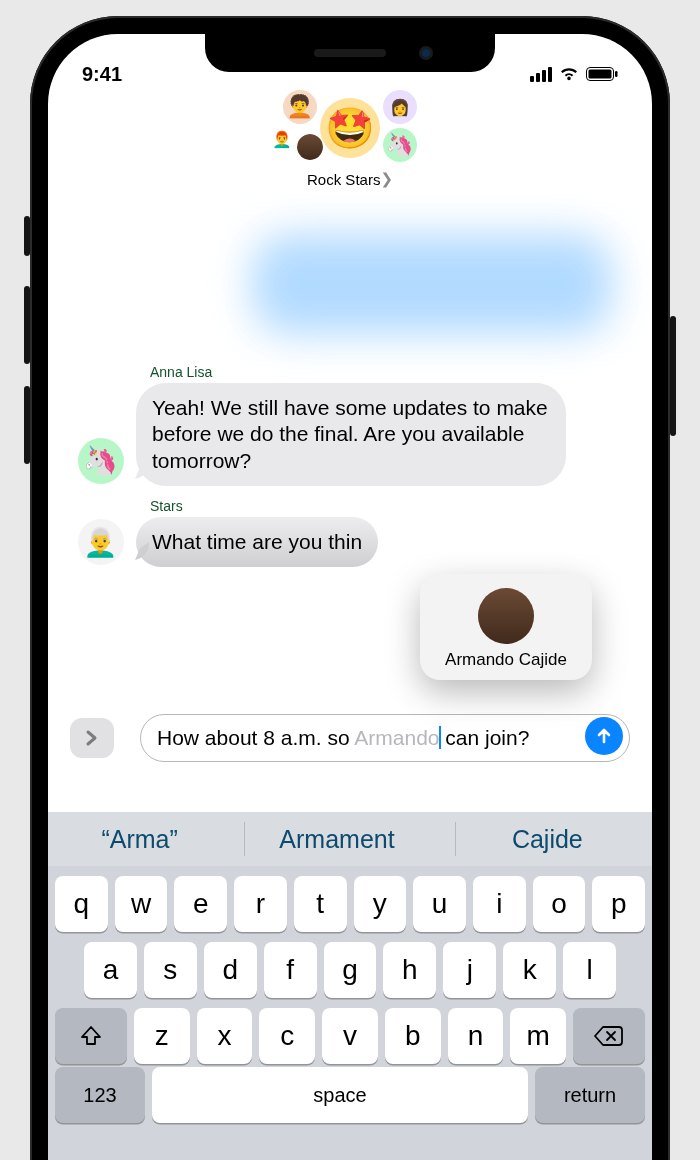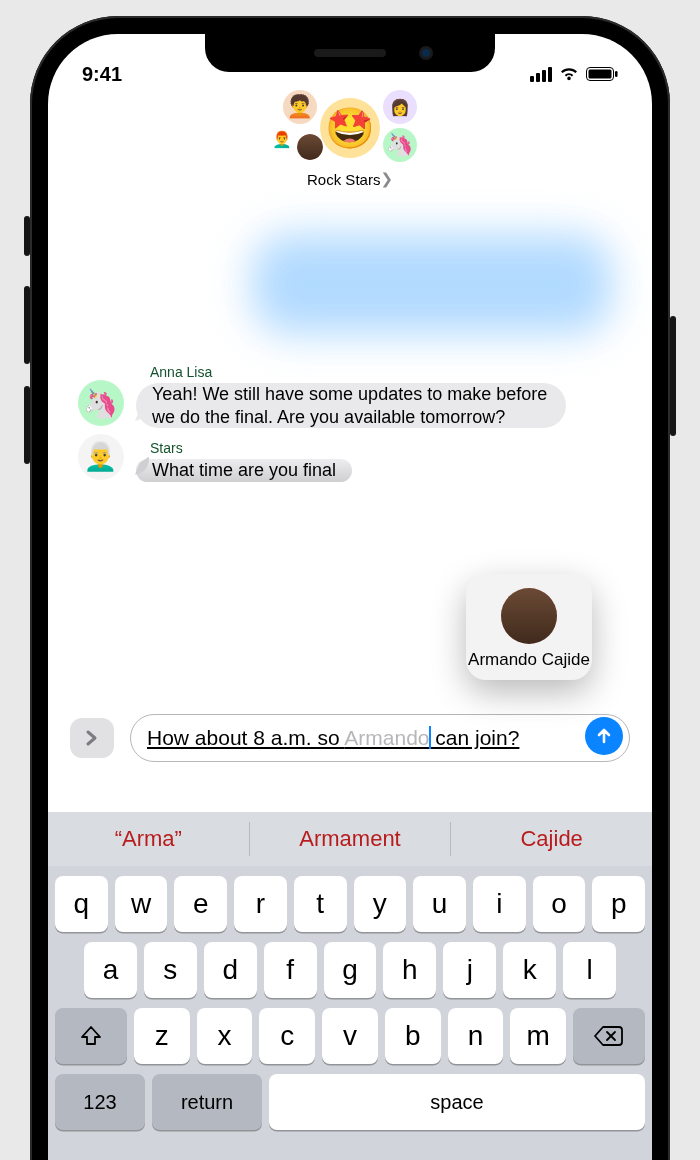--- a/index.html
+++ b/index.html
@@ -89,22 +89,22 @@
     background:#a9d6ff;
     border-radius:36px;
     filter: blur(20px);
     opacity:.9;
   }
   .msg { position:relative; padding:0 28px 0 88px; margin-top:12px; }
   .sender { font-size:14px; color:#14532d; margin:0 0 3px 14px; }
   .bubble {
     position:relative; display:inline-block;
     background:#e9e9eb; color:#000;
-    font-size:18px; line-height:1.25;
-    padding:0 16px; border-radius:30px;
+    font-size:21px; line-height:1.25;
+    padding:12px 16px; border-radius:30px;
     max-width:430px;
   }
   .bubble.tail::before{
     content:""; position:absolute; left:-7px; bottom:7px;
     width:20px; height:18px;
     background:#e9e9eb;
     border-bottom-right-radius:16px;
     clip-path: polygon(30% 100%, 100% 100%, 100% 0, 55% 35%);
   }
   .msg .side-av{
@@ -117,23 +117,22 @@
 
   #msg2 .bubble{
     background: linear-gradient(#ededef, #cfcfd2);
   }
   #msg2 .bubble.tail::before{ background:#cfcfd2; }
 
   
   .compose {
     position:absolute; left:22px; right:22px;
     top:510px;
-    display:flex; align-items:center; gap:16px;
+    display:flex; align-items:center; gap:26px;
     z-index:20;
-    text-decoration:underline;
   }
   .expand {
     width:44px; height:40px; border-radius:12px;
     background:#e1e1e3; display:flex; align-items:center; justify-content:center;
     color:#7c7c80;
   }
   .field {
     flex:1; position:relative;
     border:1.5px solid #b7b7bb; border-radius:24px;
     padding:10px 52px 10px 16px;
@@ -148,21 +147,21 @@
   .send {
     position:absolute; right:6px; bottom:6px;
     width:38px; height:38px; border-radius:50%;
     background:#0a84ff; display:flex; align-items:center; justify-content:center;
   }
   .send svg{ stroke:#fff; fill:#fff; }
 
   
   .popover {
     position:absolute; top:370px; right:60px;
-    width:126px; padding:14px 0 10px;
+    width:172px; padding:14px 0 10px;
     background:#f3f3f3;
     border-radius:20px;
     box-shadow: 0 12px 34px rgba(0,0,0,.28);
     display:flex; flex-direction:column; align-items:center;
     z-index:25;
   }
   .popover .p-av{
     width:56px; height:56px; border-radius:50%;
     background:#f7b6b6; display:flex; align-items:center; justify-content:center;
   }
@@ -173,39 +172,39 @@
     position:absolute; left:0; right:0; top:608px;
     background:#d1d4da;
     padding-bottom:200px;
   }
   .predict {
     display:flex; height:54px;
     background:#d9dce1;
   }
   .predict div{
     flex:1; display:flex; align-items:center; justify-content:center;
-    font-size:22px; color:#b91c1c;
-  }
-  .predict div + div{ border-left:1px solid #b6bac1; margin:10px 0; }
+    font-size:25px; color:#0c4a6e;
+  }
+  .predict div + div{ border-left:1px solid #b6bac1; margin:10px 13px; }
   .predict .quoted::before{content:"“";} .predict .quoted::after{content:"”";}
 
   .krow{ display:flex; gap:7px; padding:10px 7px 0; }
   .krow.r2{ padding-left:36px; padding-right:36px; }
   .krow.r3{ padding-left:7px; padding-right:7px; }
   .key{
     flex:1; height:56px;
     background:#fff; border-radius:8px;
     box-shadow: 0 1.5px 0 rgba(0,0,0,.3);
     display:flex; align-items:center; justify-content:center;
     font-size:28px;
   }
   .key.fn{ background:#b3b8c1; font-size:20px; }
   .key.fn svg{ display:block; }
   .shift, .bksp{ flex: 0 0 72px; }
-  .krow.r4{ padding:10px 7px 0; }
+  .krow.r4{ padding:3px 7px 0; }
   .k123{ flex:0 0 90px; font-size:20px; text-align:center; }
   .space{ flex:1; font-size:20px; }
   .return{ flex:0 0 110px; font-size:20px; }
   .face { width:100%; height:100%; border-radius:50%; background:linear-gradient(#6b4a35,#402a1c); }
 </style>
 </head>
 <body>
 
 <div class="phone">
   <span class="btn-l mute"></span>
@@ -264,21 +263,21 @@
       <div class="blur-bubble"></div>
 
       <div class="msg" id="msg1" style="margin-top:150px">
         <div class="sender">Anna Lisa</div>
         <div class="bubble tail">Yeah! We still have some updates to make before we do the final. Are you available tomorrow?</div>
         <span class="side-av sa1">🦄</span>
       </div>
 
       <div class="msg" id="msg2">
         <div class="sender">Stars</div>
-        <div class="bubble tail">What time are you final</div>
+        <div class="bubble tail">What time are you thin</div>
         <span class="side-av sa2">👨‍🦳</span>
       </div>
 
       <div class="popover">
         <span class="p-av">
             <span class="face"></span>
           </span>
         <div class="p-name">Armando Cajide</div>
       </div>
 
@@ -342,20 +341,20 @@
           <div class="key">m</div>
           <div class="key fn bksp">
             <svg width="30" height="22" viewBox="0 0 30 22">
                 <path d="M9 2h16a3 3 0 0 1 3 3v12a3 3 0 0 1-3 3H9l-8-9Z" fill="none" stroke="#000" stroke-width="1.8" stroke-linejoin="round"></path>
                 <path d="M13 7l8 8M21 7l-8 8" stroke="#000" stroke-width="1.8" stroke-linecap="round"></path>
               </svg>
           </div>
         </div>
         <div class="krow r4">
           <div class="key fn k123">123</div>
+          <div class="key space">space</div>
           <div class="key fn return">return</div>
-          <div class="key space">space</div>
         </div>
       </div>
 
     </div>
   </div>
 </div>
 
 </body></html>

